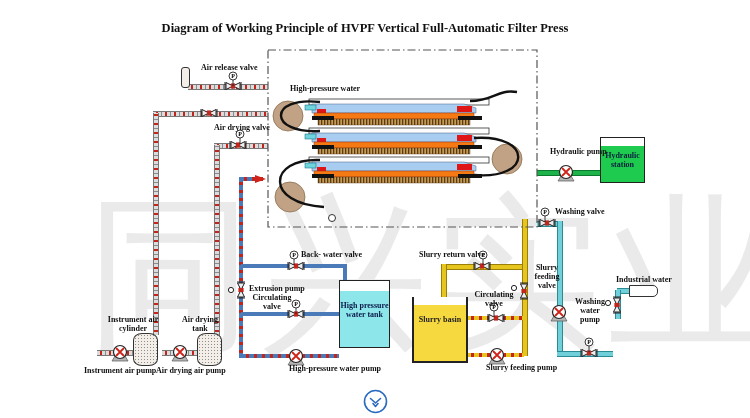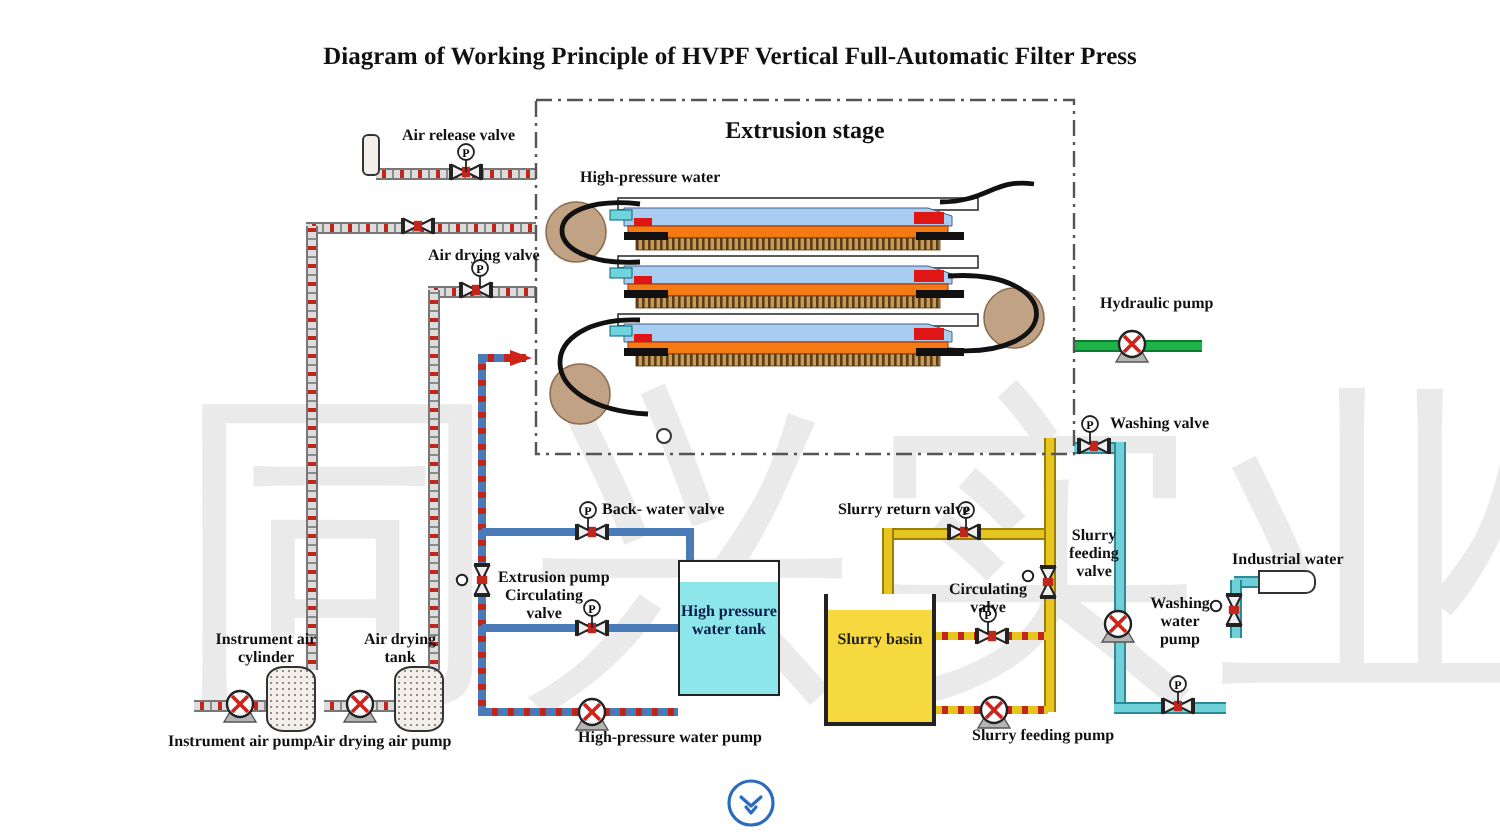--- a/index.html
+++ b/index.html
@@ -82,20 +82,23 @@
   <div class="pipe pv-wash" style="left:615px;top:290px;height:29px;"></div>
 
   <div class="pipe ph-hyd" style="left:537px;top:170px;width:64px;"></div>
 
   <div class="tank t-hp">
     <span class="tlbl wrap">High pressure water tank</span>
   </div>
   <div class="tank t-slurry">
     <span class="tlbl wrap">Slurry basin</span>
   </div>
+  <div class="tank t-hydr">
+    <span class="tlbl wrap">Hydraulic station</span>
+  </div>
   <div class="tank t-cyl t-icyl"></div>
   <div class="tank t-cyl t-adt"></div>
   <div class="t-rel"></div>
   <div class="capsule"></div>
 
   <svg class="layer" style="z-index:4" xmlns="http://www.w3.org/2000/svg" xmlns:xlink="http://www.w3.org/1999/xlink">
     <defs>
       <pattern id="hatch" width="3" height="6" patternUnits="userSpaceOnUse">
         <rect width="3" height="6" fill="#c69c55"></rect>
           <rect width="1.3" height="6" fill="#5b3c16"></rect>
@@ -222,21 +225,20 @@
       <use href="#gaugec" xlink:href="#gaugec"></use>
         <text y="2.4" text-anchor="middle" font-size="6" font-weight="bold">P</text>
       </g>
     <g transform="translate(589,342)">
       <use href="#gaugec" xlink:href="#gaugec"></use>
         <text y="2.4" text-anchor="middle" font-size="6" font-weight="bold">P</text>
       </g>
   </svg>
 
   <div class="lbl title" style="left:0;top:21px;width:730px;">Diagram of Working Principle of HVPF Vertical Full-Automatic Filter Press</div>
-  <div class="lbl stage-title" style="left:268px;top:59px;width:269px;">Extrusion stage</div>
   <div class="lbl" style="left:290px;top:85px;">High-pressure water</div>
 
   <div class="lbl" style="left:201px;top:64px;">Air release valve</div>
   <div class="lbl" style="left:214px;top:124px;">Air drying valve</div>
   <div class="lbl wrap" style="left:96px;top:316px;width:74px;">Instrument air cylinder</div>
   <div class="lbl wrap" style="left:176px;top:316px;width:48px;">Air drying tank</div>
   <div class="lbl" style="left:84px;top:367px;">Instrument air pump</div>
   <div class="lbl" style="left:156px;top:367px;">Air drying air pump</div>
 
   <div class="lbl" style="left:301px;top:251px;">Back- water valve</div>

